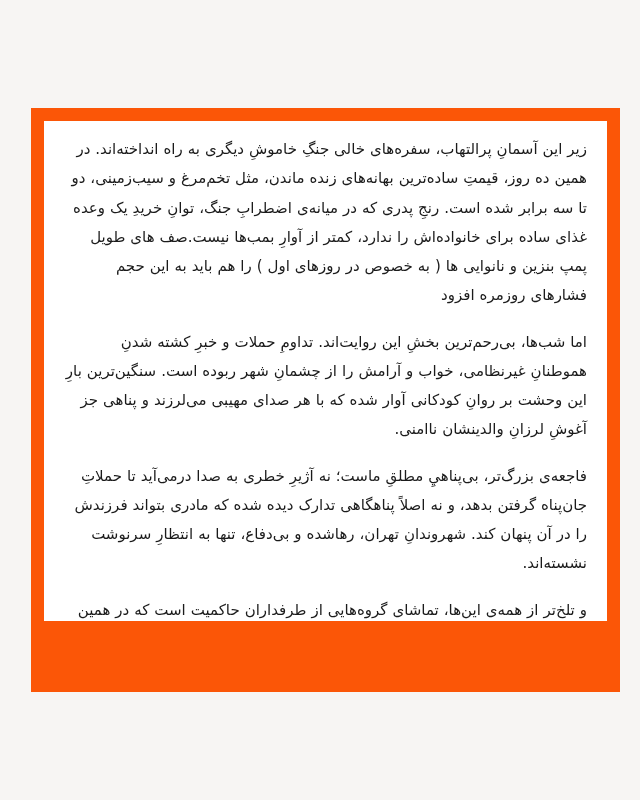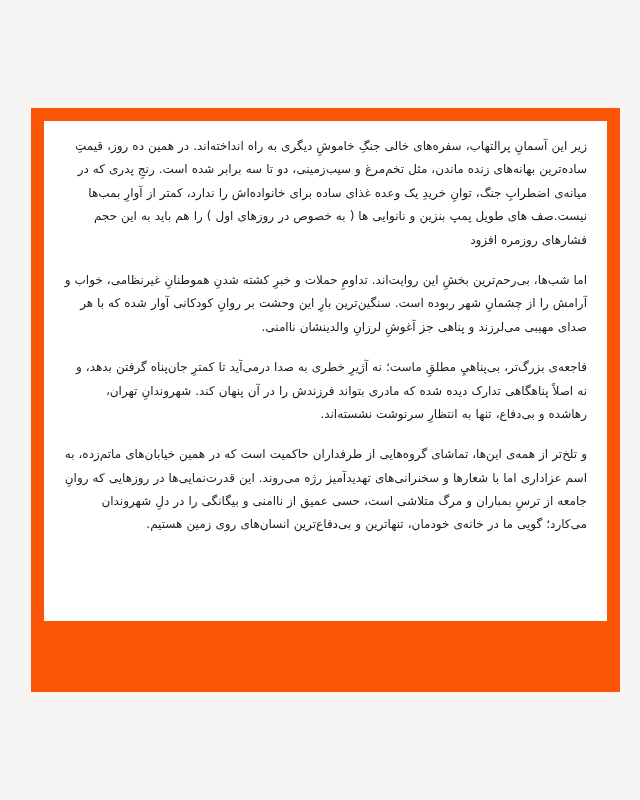--- a/index.html
+++ b/index.html
@@ -41,21 +41,21 @@
     box-sizing: border-box;
     padding: 14px 20px 16px 20px;
     overflow: hidden;
   }
 
   .body-text {
     direction: rtl;
     text-align: right;
     color: #1b1b1b;
     font-family: "DejaVu Sans", "Liberation Sans", sans-serif;
-    font-size: 12px;
+    font-size: 15px;
     line-height: 1.95;
     letter-spacing: 0;
     word-spacing: 0.2px;
   }
 
   .body-text p {
     margin: 0 0 17px 0;
     padding: 0;
   }
 
@@ -68,21 +68,21 @@
 
 <div class="canvas">
 
   <div class="card-frame">
 
     <div class="card-inner">
 
       <div class="body-text">
         <p>زیر این آسمانِ پرالتهاب، سفره‌های خالی جنگِ خاموشِ دیگری به راه انداخته‌اند. در همین ده روز، قیمتِ ساده‌ترین بهانه‌های زنده ماندن، مثل تخم‌مرغ و سیب‌زمینی، دو تا سه برابر شده است. رنجِ پدری که در میانه‌ی اضطرابِ جنگ، توانِ خریدِ یک وعده غذای ساده برای خانواده‌اش را ندارد، کمتر از آوارِ بمب‌ها نیست.صف های طویل پمپ بنزین و نانوایی ها ( به خصوص در روزهای اول ) را هم باید به این حجم فشارهای روزمره افزود</p>
         <p>اما شب‌ها، بی‌رحم‌ترین بخشِ این روایت‌اند. تداومِ حملات و خبرِ کشته شدنِ هموطنانِ غیرنظامی، خواب و آرامش را از چشمانِ شهر ربوده است. سنگین‌ترین بارِ این وحشت بر روانِ کودکانی آوار شده که با هر صدای مهیبی می‌لرزند و پناهی جز آغوشِ لرزانِ والدینشان ناامنی.</p>
-        <p>فاجعه‌ی بزرگ‌تر، بی‌پناهيِ مطلقِ ماست؛ نه آژیرِ خطری به صدا درمی‌آید تا کمترِ جان‌پناه گرفتن بدهد، و نه اصلاً پناهگاهی تدارک دیده شده که مادری بتواند فرزندش را در آن پنهان کند. شهروندانِ تهران، رهاشده و بی‌دفاع، تنها به انتظارِ سرنوشت نشسته‌اند.</p>
+        <p>فاجعه‌ی بزرگ‌تر، بی‌پناهيِ مطلقِ ماست؛ نه آژیرِ خطری به صدا درمی‌آید تا حملاتِ جان‌پناه گرفتن بدهد، و نه اصلاً پناهگاهی تدارک دیده شده که مادری بتواند فرزندش را در آن پنهان کند. شهروندانِ تهران، رهاشده و بی‌دفاع، تنها به انتظارِ سرنوشت نشسته‌اند.</p>
         <p>و تلخ‌تر از همه‌ی این‌ها، تماشای گروه‌هایی از طرفداران حاکمیت است که در همین خیابان‌های ماتم‌زده، به اسم عزاداری اما با شعارها و سخنرانی‌های تهدیدآمیز رژه می‌روند. این قدرت‌نمایی‌ها در روزهایی که روانِ جامعه از ترسِ بمباران و مرگ متلاشی است، حسی عمیق از ناامنی و بیگانگی را در دلِ شهروندان می‌کارد؛ گویی ما در خانه‌ی خودمان، تنهاترین و بی‌دفاع‌ترین انسان‌های روی زمین هستیم.</p>
       </div>
 
     </div>
 
   </div>
 
 </div>
 
 </body></html>

